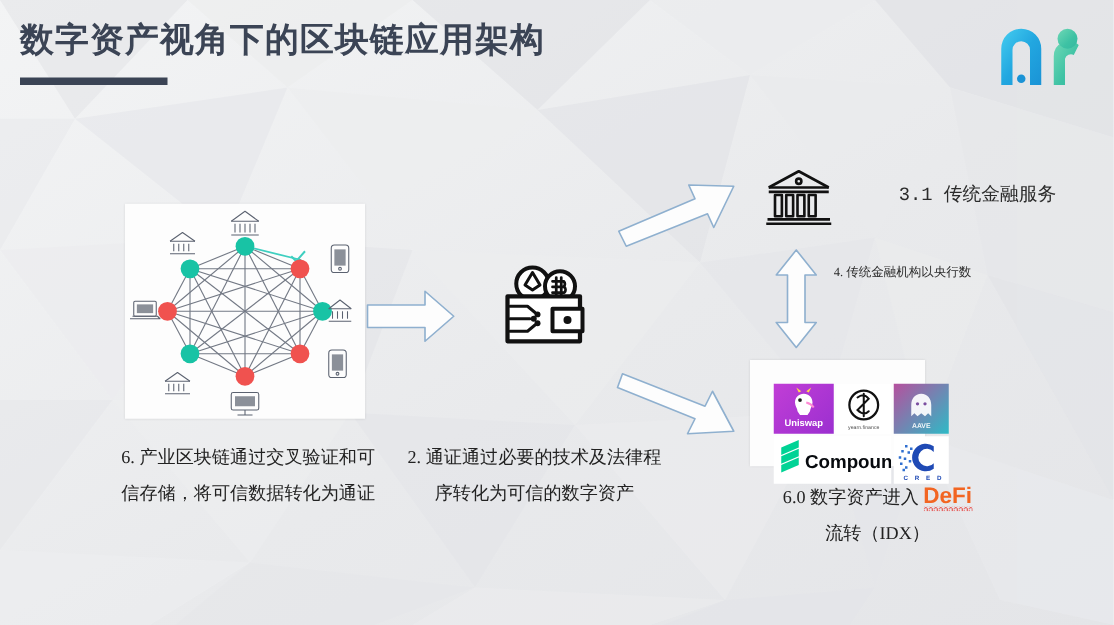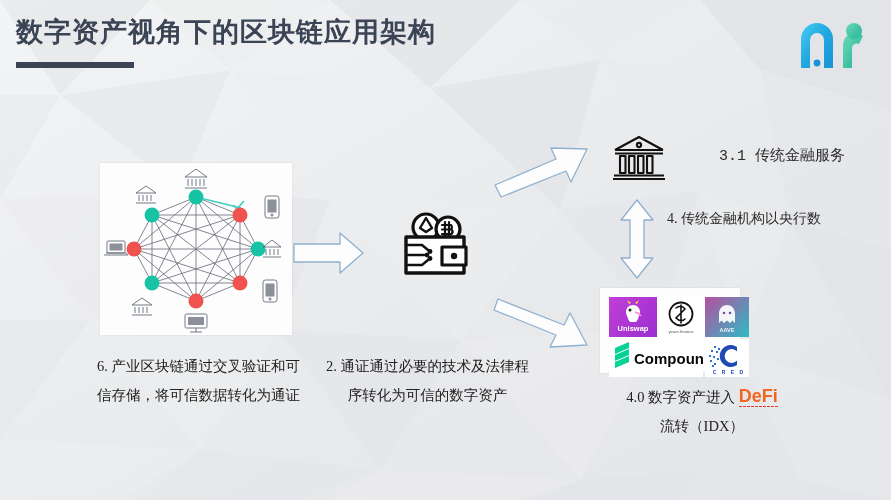--- a/index.html
+++ b/index.html
@@ -60,39 +60,39 @@
   .label-31 {
     position: absolute; left: 683px; top: 146px;
     font-size: 15px; color: #2b2b2b;
     font-family: Liberation Mono, monospace;
     white-space: nowrap;
     margin-left: 36px;
   }
   .label-4 {
     position: absolute; left: 667px; top: 205px;
     width: 200px;
-    font-size: 14px; color: #2b2b2b;
+    font-size: 10px; color: #2b2b2b;
     line-height: 27px;
     font-family: "Liberation Serif", "DejaVu Serif", serif;
   }
   .defi-inline { position: relative; font-family: "Liberation Sans", sans-serif; font-weight: bold; }
   .squiggle {
     position: absolute; left: 0; right: 0; bottom: -3px; height: 4px;
     background-image:
       radial-gradient(circle at 1.5px 3px, transparent 1.2px, #e53935 1.25px, #e53935 1.9px, transparent 2px);
     background-size: 4px 4px;
     background-repeat: repeat-x;
   }
 
   
   .defi-grid {
     position: absolute; left: 600px; top: 288px;
     width: 140px; height: 85px;
     background: #fdfdfd;
-    padding: 9px;
+    padding: 19px;
     display: grid;
     grid-template-columns: 48px 44px 44px;
     grid-template-rows: 40px 38px;
     gap: 2px;
     align-items: center; justify-items: center;
     box-shadow: 0 0 2px rgba(0,0,0,.10);
   }
   .logo-cell { width: 100%; height: 100%; display:flex; align-items:center; justify-content:center; overflow:hidden; }
   .logo-cell svg { display:block; }
   .cell-uniswap { background: linear-gradient(135deg,#c13ed6 0%,#9b2fd0 100%); }
@@ -445,17 +445,17 @@
         <text x="24" y="35" font-size="5" font-family="Liberation Sans, sans-serif" fill="#1f4ab5" text-anchor="middle" letter-spacing="2" font-weight="bold">C R E D</text>
       </svg>
     </div>
   </div>
 
   <div class="caption caption-1">6. 产业区块链通过交叉验证和可信存储，将可信数据转化为通证</div>
 
   <div class="caption caption-2">2. 通证通过必要的技术及法律程序转化为可信的数字资产</div>
 
   <div class="caption caption-3">
-    <span>4.0 数字资产进入 </span><span class="defi-orange"><span>DeFi</span><span class="squiggle"></span></span><br>
+    <span>6.0 数字资产进入 </span><span class="defi-orange"><span>DeFi</span><span class="squiggle"></span></span><br>
     <span>流转（IDX）</span>
   </div>
 
 </div>
 
 </body></html>

